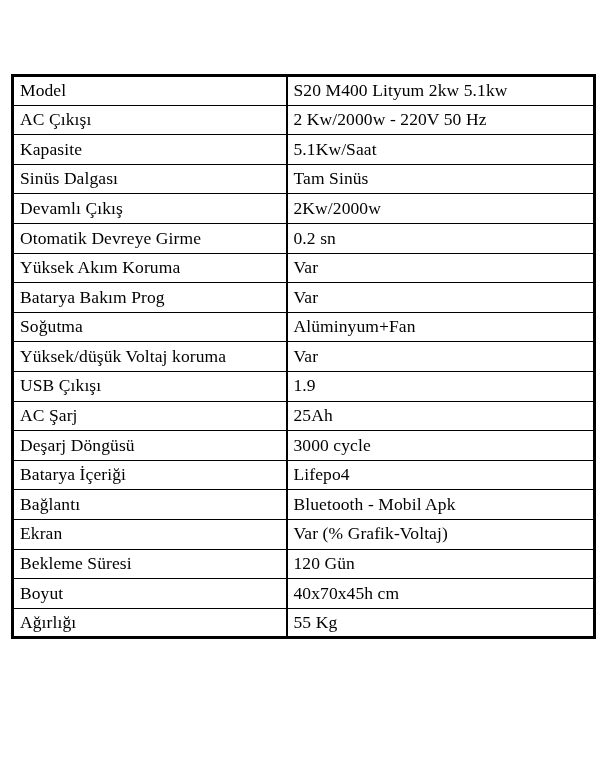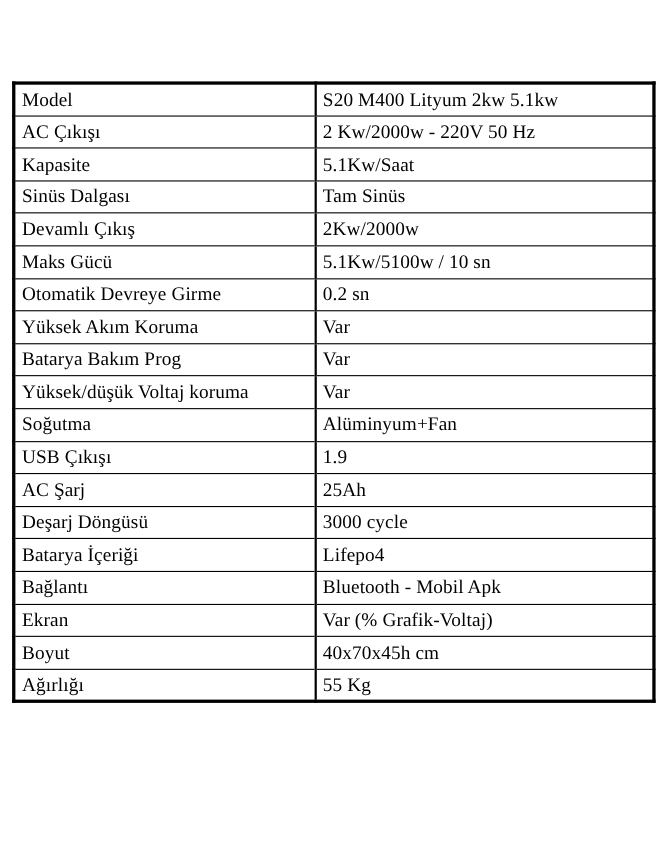--- a/index.html
+++ b/index.html
@@ -77,42 +77,38 @@
         </tr>
         <tr>
           <td class="label">Sinüs Dalgası</td>
           <td class="value">Tam Sinüs</td>
         </tr>
         <tr>
           <td class="label">Devamlı Çıkış</td>
           <td class="value">2Kw/2000w</td>
         </tr>
         <tr>
-          <td class="label">Maks Gücü</td>
-          <td class="value">5.1Kw/5100w / 10 sn</td>
-        </tr>
-        <tr>
           <td class="label">Otomatik Devreye Girme</td>
           <td class="value">0.2 sn</td>
         </tr>
         <tr>
           <td class="label">Yüksek Akım Koruma</td>
           <td class="value">Var</td>
         </tr>
         <tr>
           <td class="label">Batarya Bakım Prog</td>
           <td class="value">Var</td>
         </tr>
         <tr>
+          <td class="label">Soğutma</td>
+          <td class="value">Alüminyum+Fan</td>
+        </tr>
+        <tr>
           <td class="label">Yüksek/düşük Voltaj koruma</td>
           <td class="value">Var</td>
-        </tr>
-        <tr>
-          <td class="label">Soğutma</td>
-          <td class="value">Alüminyum+Fan</td>
         </tr>
         <tr>
           <td class="label">USB Çıkışı</td>
           <td class="value">1.9</td>
         </tr>
         <tr>
           <td class="label">AC Şarj</td>
           <td class="value">25Ah</td>
         </tr>
         <tr>
@@ -125,20 +121,24 @@
         </tr>
         <tr>
           <td class="label">Bağlantı</td>
           <td class="value">Bluetooth - Mobil Apk</td>
         </tr>
         <tr>
           <td class="label">Ekran</td>
           <td class="value">Var (% Grafik-Voltaj)</td>
         </tr>
         <tr>
+          <td class="label">Bekleme Süresi</td>
+          <td class="value">120 Gün</td>
+        </tr>
+        <tr>
           <td class="label">Boyut</td>
           <td class="value">40x70x45h cm</td>
         </tr>
         <tr>
           <td class="label">Ağırlığı</td>
           <td class="value">55 Kg</td>
         </tr>
       </tbody>
   </table>
 </div>

